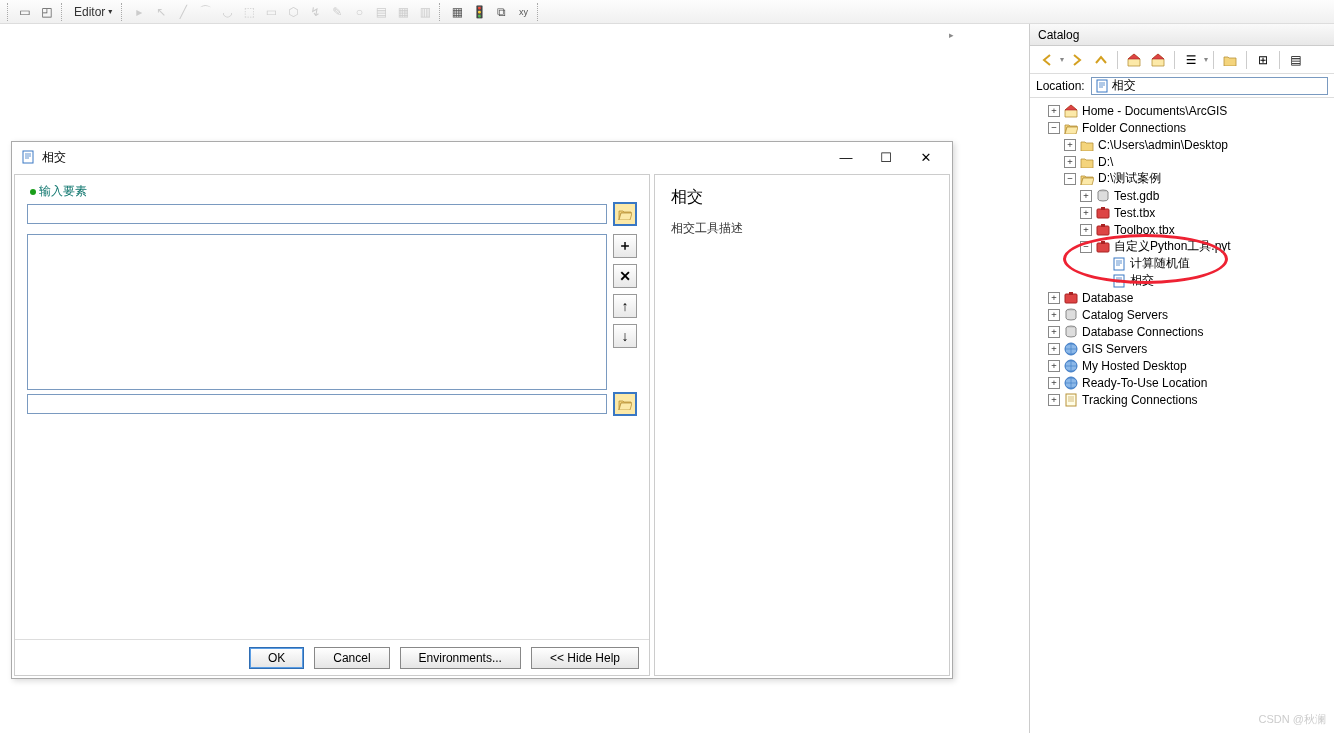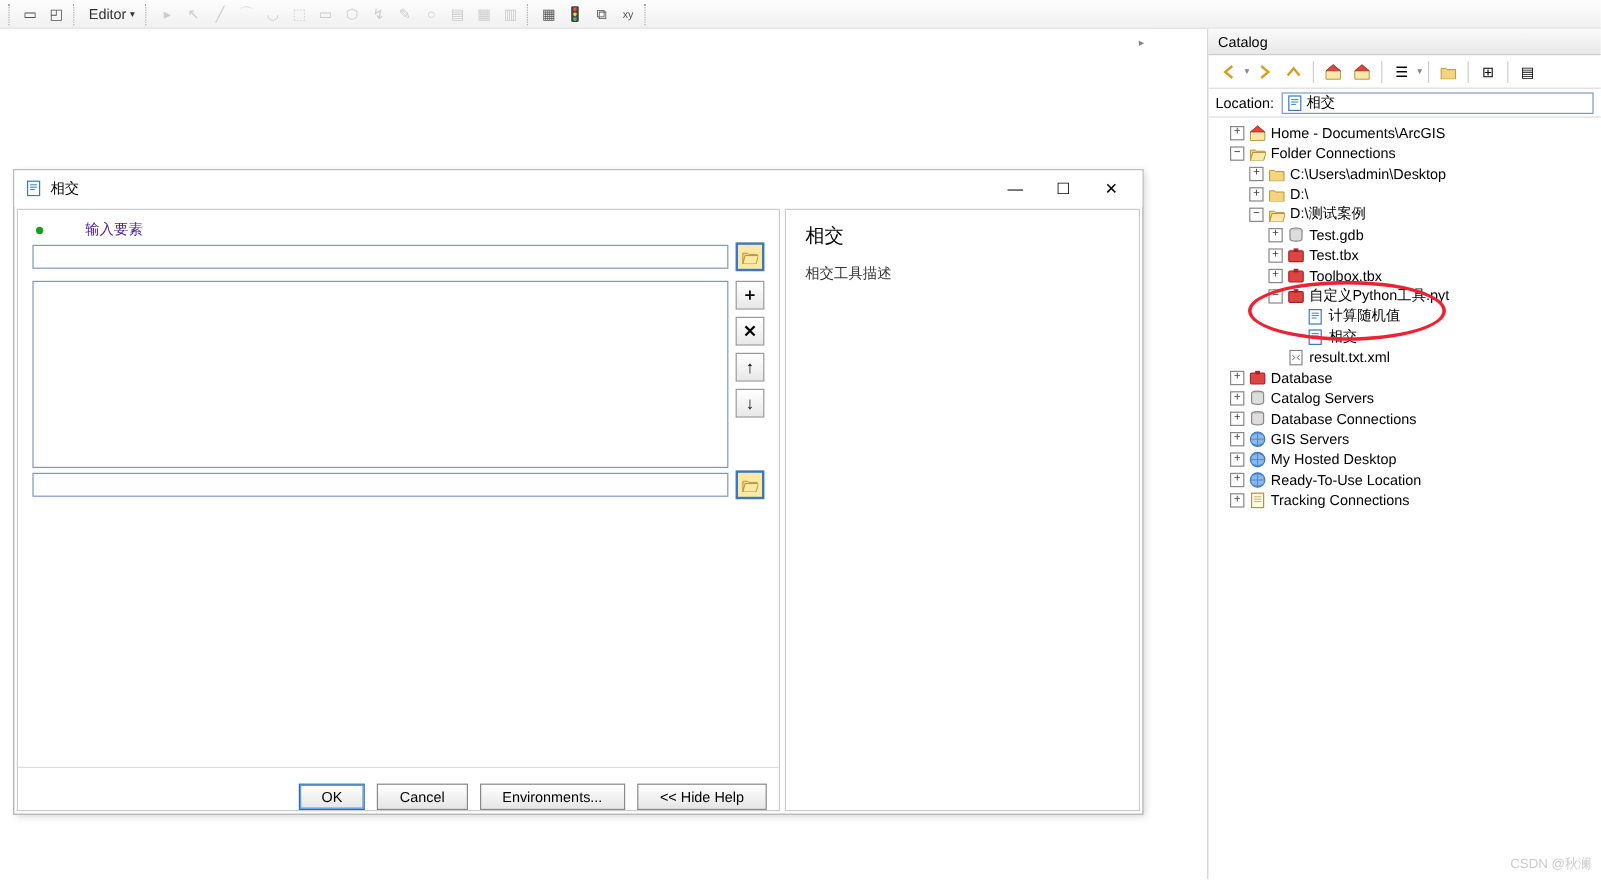--- a/index.html
+++ b/index.html
@@ -21,44 +21,44 @@
 .dialog-titlebar { height: 30px; display: flex; align-items: center; padding: 0 8px; background: #fff; }
 .dialog-icon { width: 16px; height: 16px; margin-right: 6px; display: flex; align-items: center; justify-content: center; }
 .dialog-title { flex: 1; font-size: 12px; color: #000; }
 .win-btns { display: flex; gap: 12px; padding-right: 4px; }
 .win-btn { width: 28px; height: 20px; display: flex; align-items: center; justify-content: center; font-size: 13px; color: #000; cursor: pointer; }
 .dialog-body { height: calc(100% - 30px); display: flex; }
 
 
 .left-panel { width: 636px; border: 1px solid #ccc; margin: 2px 0 2px 2px; display: flex; flex-direction: column; }
 .form-area { flex: 1; padding: 4px 12px; overflow: hidden; }
-.field-label { margin-top: 4px; color: #4c1d95; margin-left: 32px; }
+.field-label { margin-top: 4px; color: #0f766e; }
 .field-row { display: flex; align-items: center; margin-top: 2px; gap: 6px; }
 .green-dot { width: 6px; height: 6px; background: #1a9e1a; border-radius: 50%; position: absolute; margin-left: -9px; margin-top: 6px; }
 .label-wrap { position: relative; padding-left: 12px; }
 .text-input { flex: 1; height: 20px; border: 1px solid #7a9ac0; background: #fff; padding: 0 4px; }
 .browse-btn { width: 24px; height: 24px; border: 2px solid #3a78c4; background: #fce9a8; display: flex; align-items: center; justify-content: center; cursor: pointer; }
 .listbox { height: 156px; border: 1px solid #7a9ac0; background: #fff; margin-top: 8px; }
 .side-btns { display: flex; flex-direction: column; gap: 6px; margin-top: 8px; margin-left: 6px; }
 .sq-btn { width: 24px; height: 24px; border: 1px solid #999; background: linear-gradient(#fff,#e8e8e8); display: flex; align-items: center; justify-content: center; font-size: 14px; font-weight: bold; cursor: pointer; }
 .list-row { display: flex; }
 
-.button-bar { height: 36px; border-top: 1px solid #ddd; display: flex; align-items: flex-end; justify-content: flex-end; gap: 10px; padding: 0 10px; }
+.button-bar { height: 36px; border-top: 1px solid #ddd; display: flex; align-items: center; justify-content: flex-end; gap: 10px; padding: 0 10px; }
 .btn { height: 22px; padding: 0 18px; border: 1px solid #888; background: linear-gradient(#fff,#e5e5e5); cursor: pointer; font-size: 12px; }
 .btn.primary { border: 1px solid #2f6db3; box-shadow: 0 0 0 1px #5a9de4 inset; }
 
 
 .help-panel { flex: 1; border: 1px solid #ccc; margin: 2px 2px 2px 4px; display: flex; flex-direction: column; }
 .help-content { flex: 1; padding: 12px 16px; }
 .help-title { font-size: 16px; font-weight: 400; margin-bottom: 12px; }
 .help-desc { font-size: 12px; color: #333; }
 .help-bar { height: 36px; border-top: 1px solid #ddd; display: flex; align-items: center; justify-content: center; }
 
 
-.catalog { position: absolute; top: 24px; right: 0; width: 328px; bottom: 0; border-left: 1px solid #ccc; background: #fff; }
+.catalog { position: absolute; top: 24px; right: 0; width: 305px; bottom: 0; border-left: 1px solid #ccc; background: #fff; }
 .catalog-header { height: 22px; background: linear-gradient(#fafafa,#e8e8e8); border-bottom: 1px solid #ccc; padding: 0 8px; display: flex; align-items: center; font-size: 12px; }
 .catalog-toolbar { height: 28px; border-bottom: 1px solid #ddd; display: flex; align-items: center; padding: 0 6px; gap: 2px; }
 .ctb-btn { width: 22px; height: 22px; display: flex; align-items: center; justify-content: center; cursor: pointer; }
 .ctb-sep { width: 1px; height: 18px; background: #ccc; margin: 0 3px; }
 .location-row { height: 24px; display: flex; align-items: center; border-bottom: 1px solid #ddd; padding: 0 6px; gap: 6px; }
 .location-label { font-size: 12px; }
 .location-box { flex: 1; height: 18px; border: 1px solid #7a9ac0; display: flex; align-items: center; padding: 0 3px; gap: 3px; background: #fff; }
 
 
 .tree { padding: 4px 2px; font-size: 12px; user-select: none; }
@@ -400,32 +400,20 @@
         <span class="expander blank"></span>
         <span class="node-icon">
           <svg width="14" height="14">
             <use href="#script-ico"></use>
           </svg>
         </span>
         <span>相交</span>
       </div>
     <div class="tree-row">
         <span class="indent"></span>
-        <span class="indent"></span>
-        <span class="indent"></span>
-        <span class="expander blank"></span>
-        <span class="node-icon">
-          <svg width="14" height="14">
-            <use href="#xml-ico"></use>
-          </svg>
-        </span>
-        <span>result.txt.xml</span>
-      </div>
-    <div class="tree-row">
-        <span class="indent"></span>
         <span class="expander">+</span>
         <span class="node-icon">
           <svg width="14" height="14">
             <use href="#tbx-ico"></use>
           </svg>
         </span>
         <span>Database</span>
       </div>
     <div class="tree-row">
         <span class="indent"></span>

